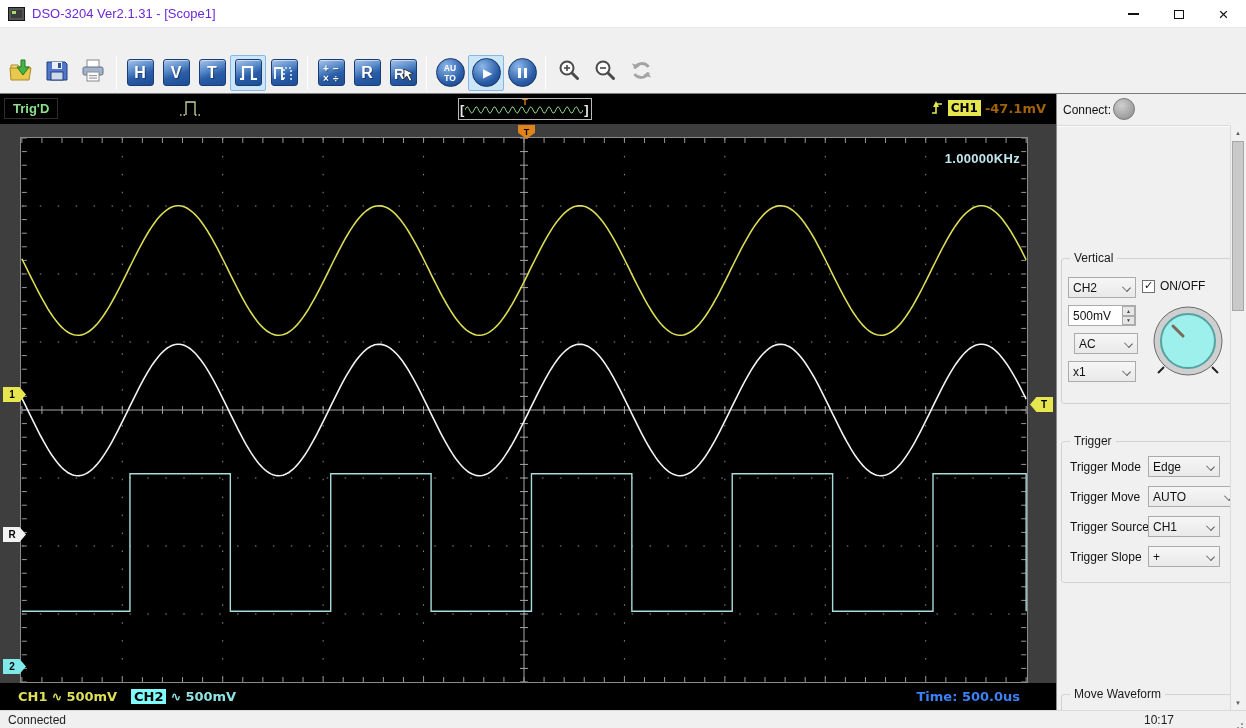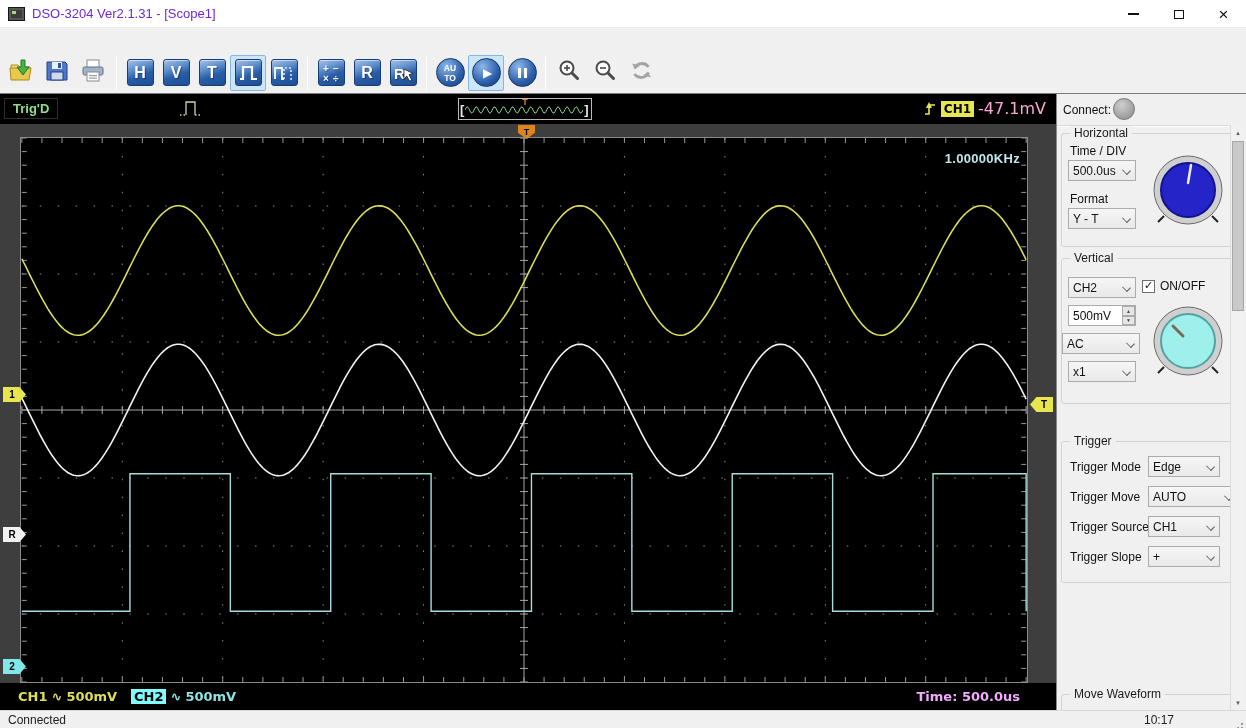--- a/index.html
+++ b/index.html
@@ -42,42 +42,42 @@
 
   
   #statusrow { position:absolute; left:0; top:94px; width:1056px; height:30px; background:#000; }
   .trigd { position:absolute; left:4px; top:4px; padding:2px 8px; color:#8ce08c; font-weight:bold; font-size:13px; border:1px solid #2e2e2e; }
   .pulseglyph { position:absolute; left:178px; top:4px; }
   .preview { position:absolute; left:458px; top:4px; width:134px; height:22px; background:#000; border:1px solid #b9b9b9; display:flex; align-items:center; }
   .preview .brk { color:#e8e8e8; font-size:13px; font-weight:bold; padding:0 1px; }
   .preview .pmark { position:absolute; left:0; right:0; top:-2px; text-align:center; color:#e0831a; font-size:9px; font-weight:bold; }
   .trigread { position:absolute; right:10px; top:5px; display:flex; align-items:center; gap:4px; font-family:"DejaVu Sans", sans-serif; }
   .trigread .chip { background:#e6e64e; color:#000; font-weight:bold; font-size:12px; padding:1px 3px; }
-  .trigread .lvl { color:#f9a8d4; font-weight:normal; font-size:16px; }
+  .trigread .lvl { color:#a16207; font-weight:bold; font-size:13px; }
 
   
   #scopeframe { position:absolute; left:0; top:124px; width:1056px; height:559px; background:#3e3e3e; }
   #scopeSvg { position:absolute; left:20px; top:13px; width:1008px; height:546px; background:#000; border:1px solid #8a8a8a; }
   .freq { position:absolute; right:36px; top:27px; color:#bfe6ec; font-size:13px; font-weight:bold; letter-spacing:.3px; }
   .mk { position:absolute; width:23px; height:15px; display:flex; align-items:center; justify-content:center; font-size:10px; font-weight:bold; color:#000; }
   .mk.right { clip-path:polygon(0 0, 72% 0, 100% 50%, 72% 100%, 0 100%); padding-right:5px; }
   .mk.left  { clip-path:polygon(28% 0, 100% 0, 100% 100%, 28% 100%, 0 50%); padding-left:5px; }
   .mk.shield{ clip-path:polygon(0 0, 100% 0, 100% 55%, 50% 100%, 0 55%); width:17px; height:14px; font-size:9px; }
   #mk1 { left:3px; top:263px; background:#e6e64e; }
   #mkR { left:3px; top:403px; background:#f2f2f2; }
   #mk2 { left:3px; top:535px; background:#7fe8e8; }
   #mkT { left:1030px; top:273px; background:#e6e64e; }
   #mkTop { left:518px; top:1px; background:#e0831a; color:#000; }
 
   
   #chanbar { position:absolute; left:0; top:683px; width:1056px; height:27px; background:#000; }
   .cb { position:absolute; top:4px; height:19px; display:flex; align-items:center; font-family:"DejaVu Sans", sans-serif; font-size:13px; font-weight:bold; }
   .cb .sym { margin:0 4px; }
   .cb .inv { padding:0 3px; }
-  #cbTime { color:#f0abfc; }
+  #cbTime { color:#3b82f6; }
 
   
   #panel { position:absolute; left:1056px; top:94px; width:190px; height:616px; background:#f0f0f0; border-left:1px solid #8a8a8a; overflow:hidden; }
   .connectlbl { position:absolute; left:6px; top:9px; font-size:12px; color:#111; }
   .led { position:absolute; left:56px; top:4px; width:22px; height:22px; border-radius:50%; background:radial-gradient(circle at 38% 32%, #cfcfcf, #9a9a9a 75%); border:1px solid #787878; }
   .panelsep { position:absolute; left:0; top:31px; width:172px; border-top:1px solid #d9d9d9; border-bottom:1px solid #fdfdfd; }
   .grp { position:absolute; left:4px; width:172px; border:1px solid #d2d2d2; border-radius:3px; }
   .gt { position:absolute; top:-8px; left:8px; background:#f0f0f0; padding:0 4px; font-size:12px; color:#1a1a1a; }
   #grpH { top:39px; height:114px; }
   #grpV { top:164px; height:146px; }
@@ -612,59 +612,39 @@
         <span class="sym" style="color: rgb(143, 227, 227);">∿</span>
         <span style="color: rgb(143, 227, 227);">500mV</span>
       </div>
     </div>
 
   <div id="panel">
     <span class="connectlbl">Connect:</span>
     <span class="led"></span>
     <div class="panelsep"></div>
 
-    <div class="grp" id="grpH">
-      <span class="gt">Horizontal</span>
-      <span class="lbl" style="left:8px;top:10px">Time / DIV</span>
-      <div class="sel" style="left:6px;top:26px;width:68px">
-        <span>500.0us</span>
-          <i class="chev"></i>
-      </div>
-      <span class="lbl" style="left:8px;top:58px">Format</span>
-      <div class="sel" style="left:6px;top:74px;width:68px">
-        <span>Y - T</span>
-          <i class="chev"></i>
-      </div>
-      <svg class="knob" style="left:88px;top:18px" width="76" height="76">
-        <line x1="14" y1="64" x2="8" y2="70" stroke="#222" stroke-width="2"></line>
-        <line x1="62" y1="64" x2="68" y2="70" stroke="#222" stroke-width="2"></line>
-        <circle cx="38" cy="38" r="34" fill="#cfcfcf" stroke="#6a6a6a"></circle>
-        <circle cx="38" cy="38" r="27" fill="#2424c8" stroke="#12128c" stroke-width="2"></circle>
-        <line x1="41" y1="13" x2="38" y2="31" stroke="#eeeeee" stroke-width="2.5" stroke-linecap="round"></line>
-      </svg>
-    </div>
 
     <div class="grp" id="grpV">
       <span class="gt">Vertical</span>
       <div class="sel" style="left:6px;top:18px;width:68px">
         <span>CH2</span>
           <i class="chev"></i>
       </div>
       <div class="chkrow" style="left:80px;top:20px">
         <span class="chk"></span>
         <span>ON/OFF</span>
       </div>
       <div class="spin" style="left:6px;top:46px;width:68px">
         <span>500mV</span>
         <span class="btns">
             <span class="sb">▲</span>
             <span class="sb">▼</span>
           </span>
       </div>
-      <div class="sel" style="left:0;top:74px;width:78px">
+      <div class="sel" style="left:12px;top:74px;width:64px">
         <span>AC</span>
           <i class="chev"></i>
       </div>
       <div class="sel" style="left:6px;top:102px;width:68px">
         <span>x1</span>
           <i class="chev"></i>
       </div>
       <svg class="knob" style="left:88px;top:44px" width="76" height="76">
         <line x1="14" y1="64" x2="8" y2="70" stroke="#222" stroke-width="2"></line>
         <line x1="62" y1="64" x2="68" y2="70" stroke="#222" stroke-width="2"></line>

